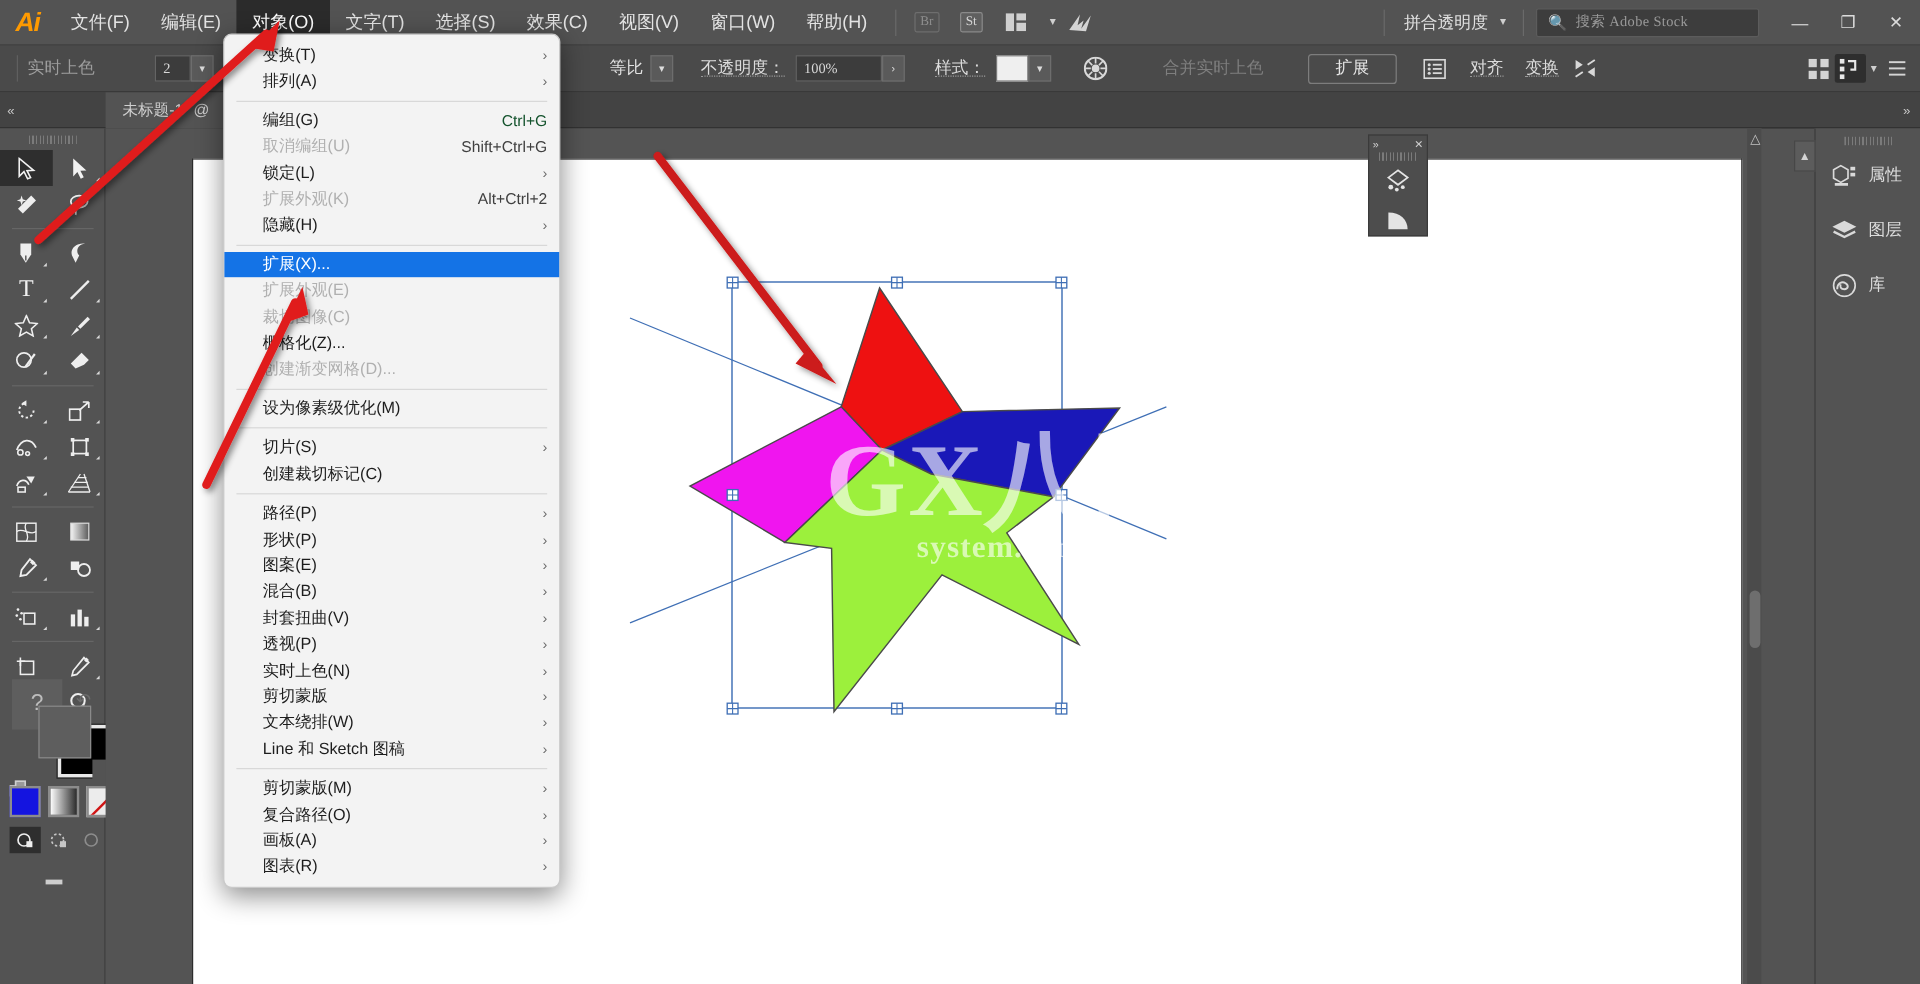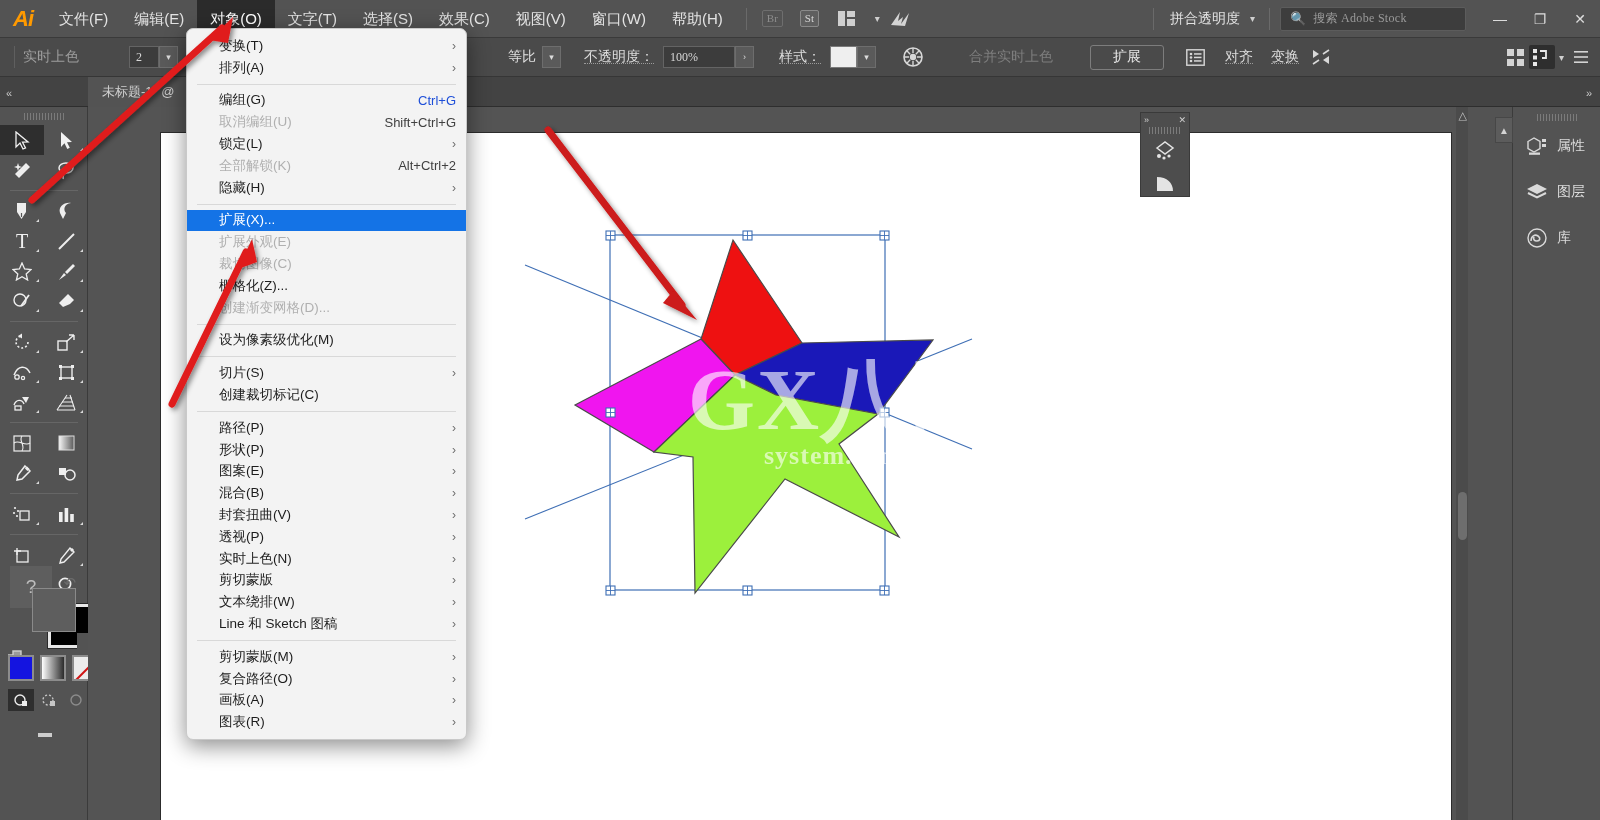--- a/index.html
+++ b/index.html
@@ -202,21 +202,21 @@
     background:#f3f3f3; border:1px solid #c9c9c9; border-radius:7px;
     padding:6px 0; box-shadow:0 6px 22px rgba(0,0,0,.45);
     z-index: 50;
   }
   .mi {
     display:flex; align-items:center; height:21.8px; padding:0 10px 0 32px;
     font-size:13.5px; color:#1d1d1d; position:relative;
   }
   .mi.disabled { color:#b0b0b0; }
   .mi.hl { background:#1473e6; color:#fff; }
-  .mi .sc { margin-left:auto; font-size:13px; color:#1d4ed8; font-family:"Liberation Sans",sans-serif; }
+  .mi .sc { margin-left:auto; font-size:13px; color:#14532d; font-family:"Liberation Sans",sans-serif; }
   .mi.disabled .sc { color:#404040; }
   .mi .arr { margin-left:auto; color:#6d6d6d; font-size:12px; }
   .m-sep { height:1px; background:#d8d8d8; margin:5px 10px; }
 
   
   .art-layer { position:absolute; left:0; top:0; width:1380px; height:621px; pointer-events:none; }
   .watermark {
     position:absolute; left:600px; top:255px; color:rgba(255,255,255,.62);
     font-family:"Liberation Serif", serif; pointer-events:none; user-select:none;
   }
@@ -801,21 +801,21 @@
       </div>
       <div class="mi disabled">
         <span>取消编组(U)</span>
         <span class="sc">Shift+Ctrl+G</span>
       </div>
       <div class="mi">
         <span>锁定(L)</span>
         <span class="arr">›</span>
       </div>
       <div class="mi disabled">
-        <span>全部解锁(K)</span>
+        <span>扩展外观(K)</span>
         <span class="sc">Alt+Ctrl+2</span>
       </div>
       <div class="mi">
         <span>隐藏(H)</span>
         <span class="arr">›</span>
       </div>
       <div class="m-sep"></div>
       <div class="mi hl">
         <span>扩展(X)...</span>
       </div>

